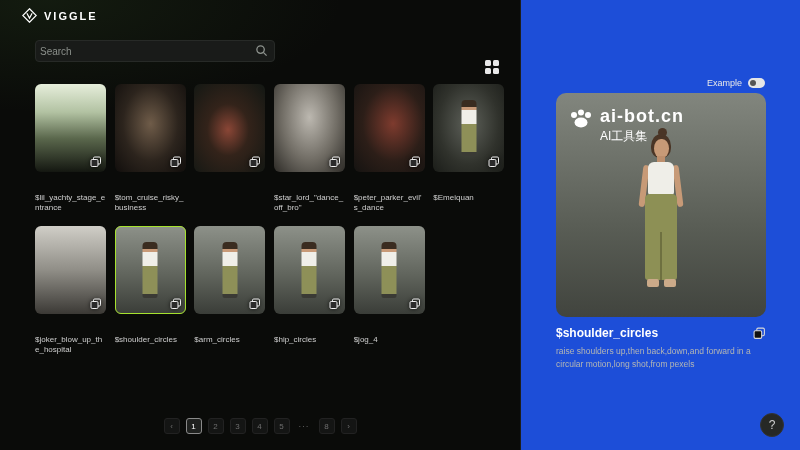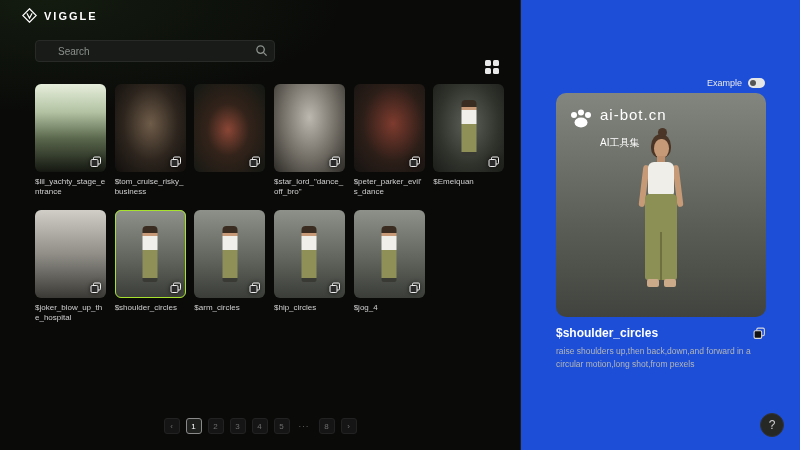--- a/index.html
+++ b/index.html
@@ -15,34 +15,34 @@
   .brand { position:absolute; left:22px; top:8px; display:flex; align-items:center; gap:7px; }
   .brand-logo { width:15px; height:15px; }
   .brand-name { font-size:11px; font-weight:bold; letter-spacing:2px; color:#fff; }
   .topnav { position:absolute; right:40px; top:9px; display:flex; gap:26px; align-items:center; }
   .nav-link { font-size:10px; color:#9aa09a; cursor:pointer; }
   .nav-link.active { color:#fff; }
   .nav-x { font-size:11px; font-weight:bold; color:#fff; }
   
   .search-wrap { position:absolute; left:35px; top:40px; width:240px; height:22px; }
   .search-input { width:100%; height:100%; background:#191b19; border:1px solid #272a27;
-    border-radius:4px; color:#ddd; font-size:10px; padding:0 26px 0 22px; outline:none;
+    border-radius:4px; color:#ddd; font-size:10px; padding:0 26px 0 4px; outline:none;
     font-family:"Liberation Sans", sans-serif; }
   .search-input::placeholder { color:#8b908b; }
   .search-icon { position:absolute; right:7px; top:4px; width:13px; height:13px; opacity:.8; }
   .grid-toggle { position:absolute; left:485px; top:60px; width:14px; height:14px;
     display:grid; grid-template-columns:1fr 1fr; gap:2px; cursor:pointer; }
   .grid-toggle i { background:#e8e8e8; border-radius:1.5px; }
   .grid { position:absolute; left:35px; top:84px; width:470px;
     display:grid; grid-template-columns:repeat(6,1fr); column-gap:8px; row-gap:12px; }
   .cell { width:71px; }
   .thumb { position:relative; width:71px; height:88px; border-radius:6px; overflow:hidden;
     background:#222; cursor:pointer; }
   .thumb.selected { outline:1.5px solid var(--accent); outline-offset:-1px; }
-  .thumb-label { margin-top:5px; font-size:8px; line-height:1.3; color:#cfcfcf;
+  .thumb-label { margin-top:21px; font-size:8px; line-height:1.3; color:#cfcfcf;
     overflow-wrap:anywhere; }
   .copy-btn { position:absolute; right:4px; bottom:4px; width:12px; height:12px; cursor:pointer;
     filter:drop-shadow(0 0 2px rgba(0,0,0,.8)); }
   
   .t1 { background:linear-gradient(180deg,#e6eedb 0%,#b2c2a2 32%,#5a674c 62%,#141711 100%); }
   .t2 { background:radial-gradient(ellipse at 50% 45%, #6f5c49 0%, #2c241d 55%, #110e0c 100%); }
   .t3 { background:radial-gradient(ellipse at 48% 52%, #8a4636 0%, #33231a 40%, #121713 100%); }
   .t4 { background:radial-gradient(ellipse at 50% 38%, #bcb8b0 0%, #716d65 55%, #2d2b27 100%); }
   .t5 { background:radial-gradient(ellipse at 55% 45%, #7e3b2e 0%, #2c1e18 55%, #151311 100%); }
   .t6 { background:linear-gradient(180deg,#d0cec7 0%,#908e87 50%,#3b3935 100%); }
@@ -68,22 +68,22 @@
   .example-label { font-size:9px; color:#e8e8e8; }
   .example-toggle { width:17px; height:10px; border-radius:5px; background:#e6e6e6;
     position:relative; cursor:pointer; }
   .example-toggle::after { content:""; position:absolute; left:2px; top:2px; width:6px; height:6px;
     border-radius:50%; background:#555; }
   .preview-card { position:absolute; left:35px; top:93px; width:210px; height:224px;
     border-radius:10px; overflow:hidden;
     background:linear-gradient(180deg,#82867e 0%,#595d55 60%,#41443e 100%); }
   .watermark { position:absolute; left:13px; top:13px; display:flex; gap:7px; align-items:flex-start; }
   .paw-icon { width:24px; height:22px; margin-top:2px; }
-  .wm-line1 { font-size:15px; font-weight:normal; color:#fff; letter-spacing:1px; }
-  .wm-line2 { font-size:10px; color:#fff; margin-top:13px; }
+  .wm-line1 { font-size:18px; font-weight:bold; color:#fff; letter-spacing:1px; }
+  .wm-line2 { font-size:12px; color:#fff; margin-top:1px; }
   
   .char { position:absolute; left:50%; top:46px; width:60px; height:168px; transform:translateX(-50%); }
   .char div { position:absolute; }
   .hair { left:20px; top:-5px; width:20px; height:24px; background:#4a3526; border-radius:50% 50% 42% 42%; }
   .bun { left:27px; top:-11px; width:9px; height:9px; background:#4a3526; border-radius:50%; }
   .head { left:23px; top:0; width:15px; height:19px; background:#c79a77; border-radius:50% / 55%; }
   .neck { left:26px; top:17px; width:8px; height:7px; background:#bd8f6d; }
   .torso { left:17px; top:23px; width:26px; height:33px; background:#efeee8; border-radius:6px 6px 3px 3px; }
   .arm-l { left:10px; top:26px; width:6px; height:42px; background:#c79a77; border-radius:3px; transform:rotate(7deg); }
   .arm-r { left:44px; top:26px; width:6px; height:42px; background:#c79a77; border-radius:3px; transform:rotate(-7deg); }

